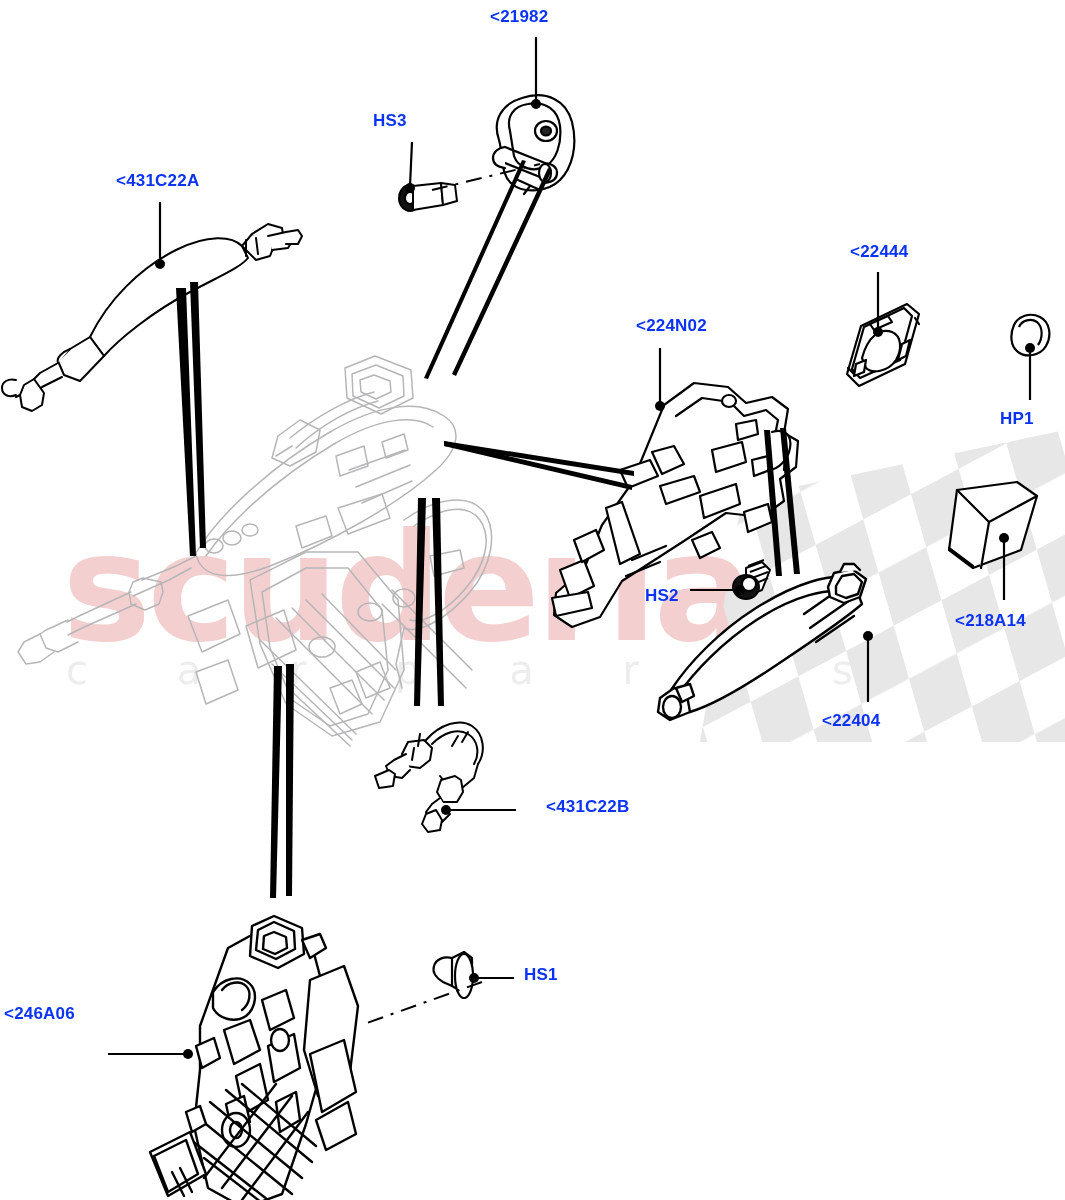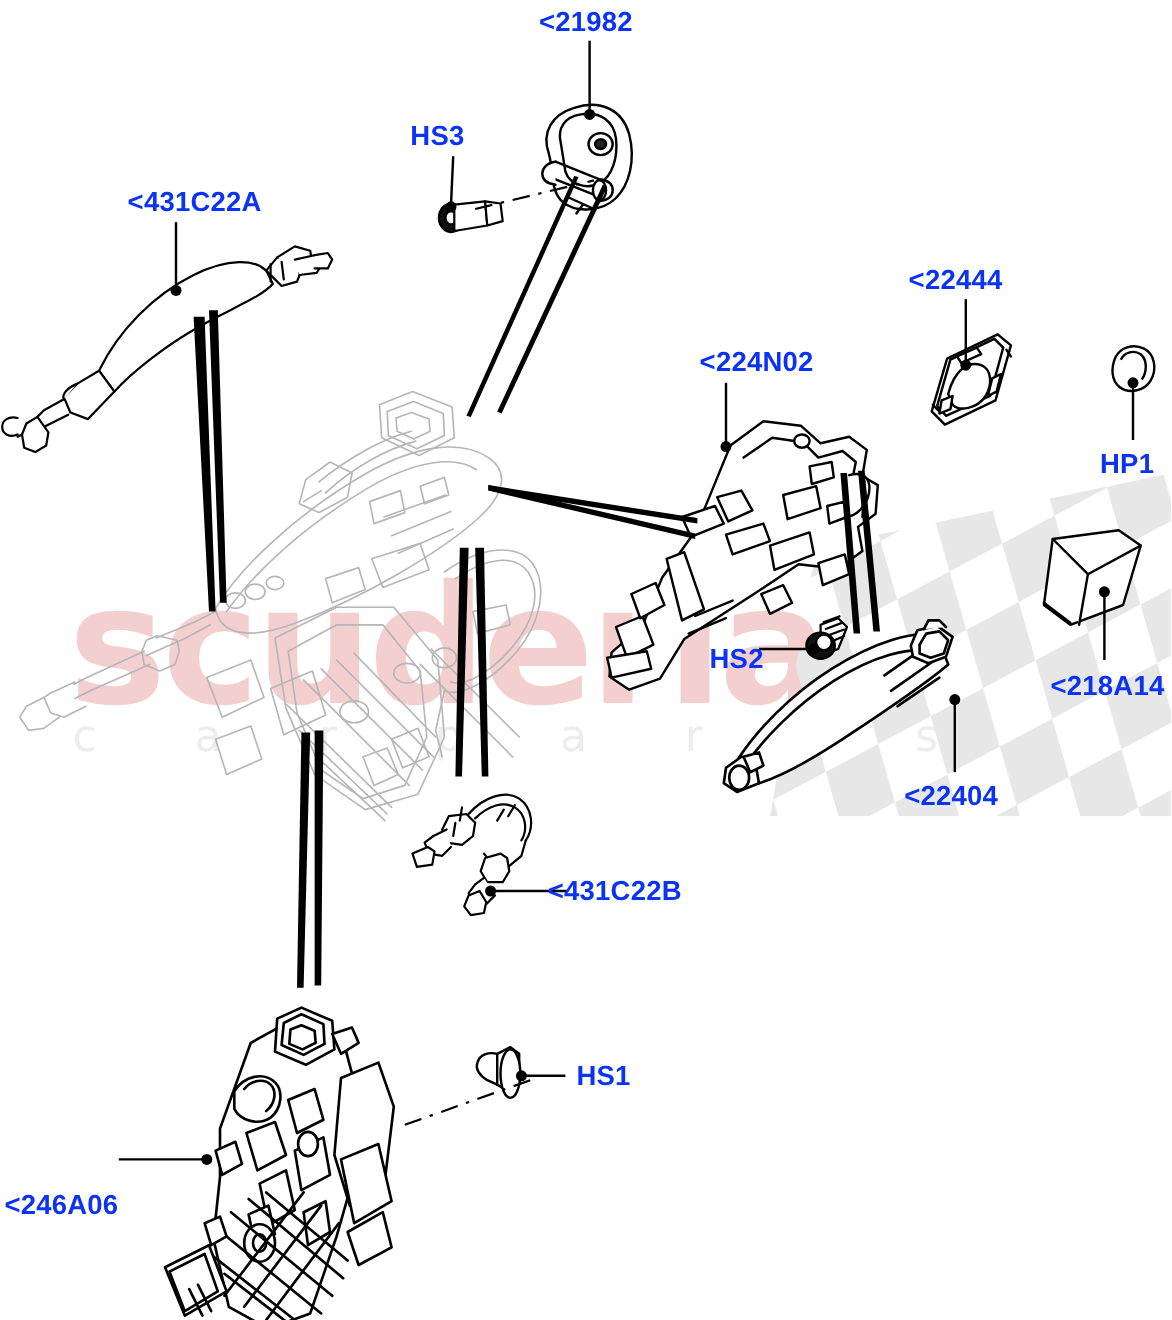--- a/index.html
+++ b/index.html
@@ -1,20 +1,20 @@
 <!DOCTYPE html>
 <html><head>
 <meta charset="utf-8">
 <style>
   html,body{margin:0;padding:0;background:#fff;}
   body{width:1065px;height:1200px;overflow:hidden;
        font-family:"Liberation Sans","DejaVu Sans",sans-serif;}
   #stage{position:relative;width:1065px;height:1200px;background:#ffffff;overflow:hidden;}
   #art{position:absolute;left:0;top:0;width:1065px;height:1200px;}
-  .lbl{position:absolute;color:#0b33f5;font-size:25px;font-weight:700;
+  .lbl{position:absolute;color:#0b33f5;font-size:17px;font-weight:700;
        letter-spacing:0.2px;white-space:nowrap;line-height:1;}
   .wm-sc{position:absolute;left:62px;top:513px;font-size:150px;font-weight:700;
          color:#f4cfcf;letter-spacing:-4px;line-height:1;font-family:"DejaVu Sans",sans-serif;}
   .wm-cp{position:absolute;left:66px;top:650px;font-size:40px;font-weight:400;
          color:#ededed;letter-spacing:38px;line-height:1;font-family:"DejaVu Sans",sans-serif;}
 </style>
 </head>
 <body>
 
 <div id="stage">
@@ -318,22 +318,22 @@
     <g stroke="#000" fill="none" stroke-width="2" stroke-dasharray="16 8 3 8">
       <line x1="432" y1="190" x2="540" y2="164"></line>
       <line x1="482" y1="982" x2="364" y2="1024"></line>
     </g>
   </svg>
 
   <div class="lbl" style="left:490px;top:8px">&lt;21982</div>
   <div class="lbl" style="left:373px;top:112px">HS3</div>
   <div class="lbl" style="left:116px;top:172px">&lt;431C22A</div>
   <div class="lbl" style="left:636px;top:317px">&lt;224N02</div>
-  <div class="lbl" style="left:826px;top:243px">&lt;22444</div>
+  <div class="lbl" style="left:850px;top:243px">&lt;22444</div>
   <div class="lbl" style="left:1000px;top:410px">HP1</div>
   <div class="lbl" style="left:645px;top:587px">HS2</div>
   <div class="lbl" style="left:955px;top:612px">&lt;218A14</div>
   <div class="lbl" style="left:822px;top:712px">&lt;22404</div>
-  <div class="lbl" style="left:498px;top:798px">&lt;431C22B</div>
+  <div class="lbl" style="left:546px;top:798px">&lt;431C22B</div>
   <div class="lbl" style="left:524px;top:966px">HS1</div>
-  <div class="lbl" style="left:4px;top:1084px">&lt;246A06</div>
+  <div class="lbl" style="left:4px;top:1005px">&lt;246A06</div>
 
 </div>
 
 </body></html>

